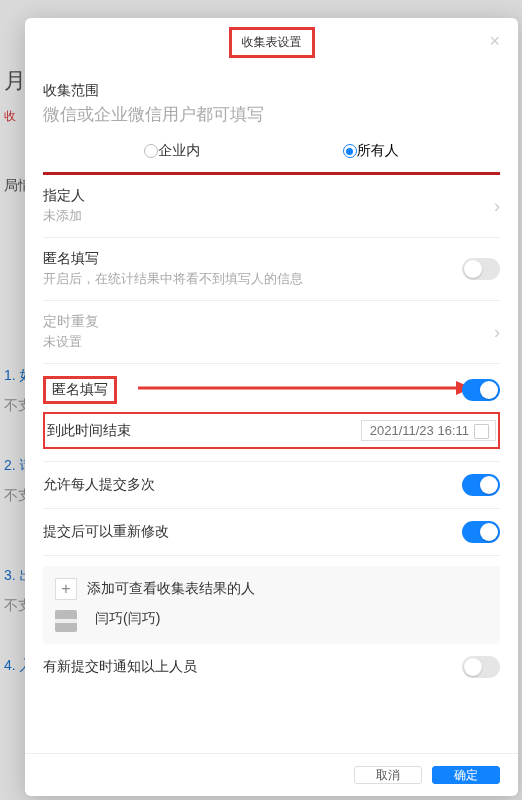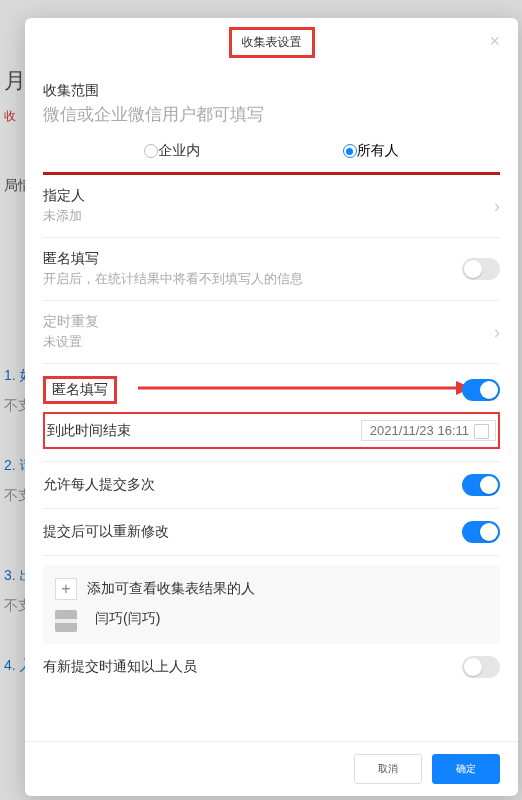--- a/index.html
+++ b/index.html
@@ -214,23 +214,23 @@
     }
     .dialog-footer {
       border-top: 1px solid #eee;
       padding: 12px 18px;
       display: flex;
       justify-content: flex-end;
       gap: 10px;
     }
     .btn {
       min-width: 68px;
-      height: 30px;
+      height: 18px;
       border-radius: 3px;
-      font-size: 10px;
+      font-size: 12px;
       cursor: pointer;
       display: flex;
       align-items: center;
       justify-content: center;
       border: 1px solid #ddd;
       background: #fff;
       color: #555;
     }
     .btn.primary {
       background: #1283ff;

